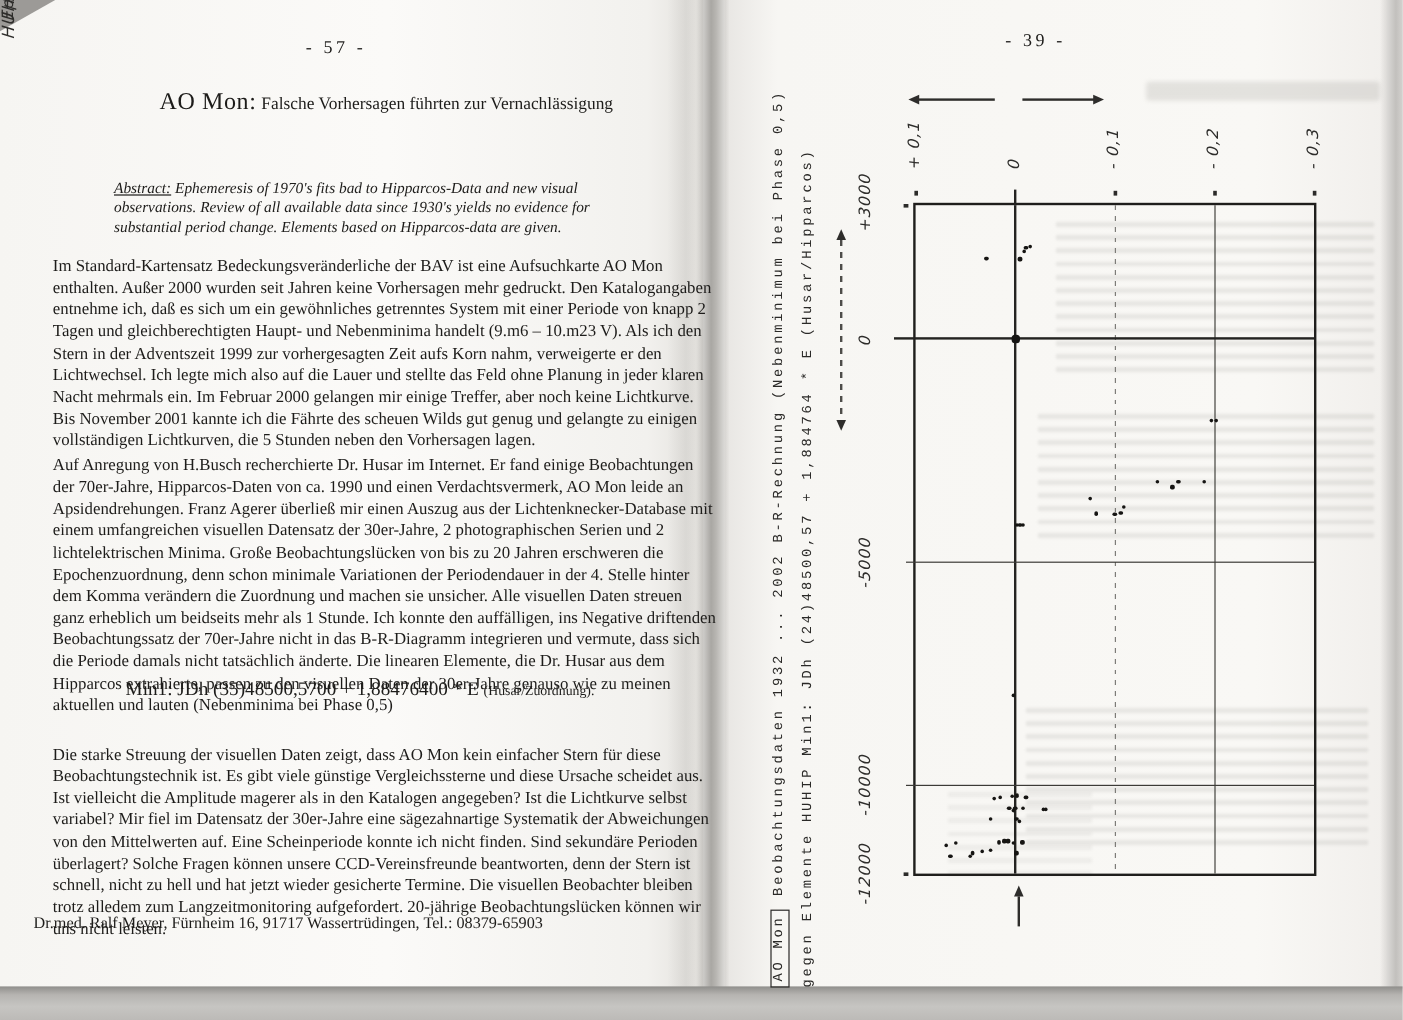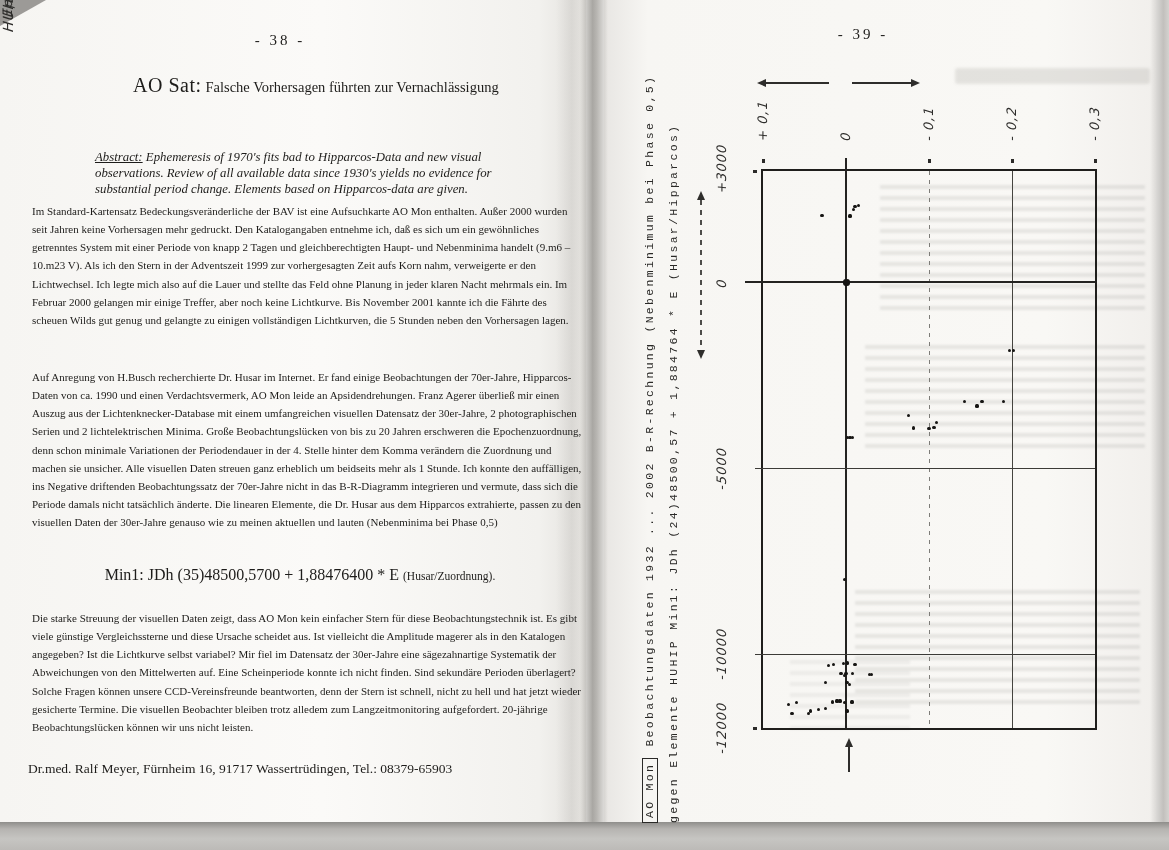--- a/index.html
+++ b/index.html
@@ -21,21 +21,21 @@
   .crease{position:absolute;left:556px;top:0;width:26px;height:824px;
     background:linear-gradient(90deg,rgba(0,0,0,0) 0%,rgba(120,118,114,.12) 60%,rgba(0,0,0,0) 100%);}
   
   .pagenum{position:absolute;font-size:15px;letter-spacing:3px;text-align:center;}
   .title-line{position:absolute;left:133px;top:74px;white-space:nowrap;}
   .title-star{font-size:20px;letter-spacing:.5px;}
   .title-sub{font-size:14.5px;}
   .abstract{position:absolute;left:95px;top:125px;width:402px;
     font-style:italic;font-size:12.8px;line-height:15.9px;margin-top:25px;}
   .abstract .abs-label{text-decoration:underline;}
-  .para{position:absolute;font-size:11px;line-height:18.15px;margin:4px;text-align:left;}
+  .para{position:absolute;font-size:14px;line-height:18.15px;margin:16px;text-align:left;}
   .p1{left:28px;top:198px;width:549px;}
   .p2{left:28px;top:364px;width:553px;}
   .p3{left:28px;top:605px;width:549px;}
   .formula-line{position:absolute;left:30px;top:566px;width:540px;text-align:center;}
   .formula-main{font-size:16px;}
   .formula-credit{font-size:11.5px;}
   .address{position:absolute;left:28px;top:761px;font-size:13.5px;}
   
   .rot{position:absolute;white-space:nowrap;transform:rotate(-90deg);transform-origin:0 0;}
   
@@ -81,24 +81,24 @@
   <div class="right-edge"></div>
   <div class="bottom-band"></div>
   <div class="corner-wedge"></div>
 
   <div class="smudge-bar" style="left:955px;top:68px;width:195px;height:16px;"></div>
   <div class="smudge" style="left:880px;top:185px;width:265px;height:130px;"></div>
   <div class="smudge" style="left:865px;top:345px;width:280px;height:105px;"></div>
   <div class="smudge" style="left:855px;top:590px;width:285px;height:120px;"></div>
   <div class="smudge" style="left:790px;top:660px;width:120px;height:70px;opacity:.1;"></div>
 
-  <div class="pagenum" style="left:228px;top:32px;width:104px;">-  38  -</div>
+  <div class="pagenum" style="left:228px;top:32px;width:104px;">-  57  -</div>
 
   <div class="title-line">
-    <span class="title-star">AO Sat:</span>
+    <span class="title-star">AO Mon:</span>
     <span class="title-sub">Falsche Vorhersagen führten zur Vernachlässigung</span>
   </div>
 
   <div class="abstract">
     <span class="abs-label">Abstract:</span><span> Ephemeresis of 1970's fits bad to Hipparcos-Data and new visual observations. Review of all available data since 1930's yields no evidence for substantial period change. Elements based on Hipparcos-data are given.</span>
   </div>
 
   <p class="para p1">Im Standard-Kartensatz Bedeckungsveränderliche der BAV ist eine Aufsuchkarte AO Mon enthalten. Außer 2000 wurden seit Jahren keine Vorhersagen mehr gedruckt. Den Katalogangaben entnehme ich, daß es sich um ein gewöhnliches getrenntes System mit einer Periode von knapp 2 Tagen und gleichberechtigten Haupt- und Nebenminima handelt (9.m6 – 10.m23 V). Als ich den Stern in der Adventszeit 1999 zur vorhergesagten Zeit aufs Korn nahm, verweigerte er den Lichtwechsel. Ich legte mich also auf die Lauer und stellte das Feld ohne Planung in jeder klaren Nacht mehrmals ein. Im Februar 2000 gelangen mir einige Treffer, aber noch keine Lichtkurve. Bis November 2001 kannte ich die Fährte des scheuen Wilds gut genug und gelangte zu einigen vollständigen Lichtkurven, die 5 Stunden neben den Vorhersagen lagen.</p>
   <p class="para p2">Auf Anregung von H.Busch recherchierte Dr. Husar im Internet. Er fand einige Beobachtungen der 70er-Jahre, Hipparcos-Daten von ca. 1990 und einen Verdachtsvermerk, AO Mon leide an Apsidendrehungen. Franz Agerer überließ mir einen Auszug aus der Lichtenknecker-Database mit einem umfangreichen visuellen Datensatz der 30er-Jahre, 2 photographischen Serien und 2 lichtelektrischen Minima. Große Beobachtungslücken von bis zu 20 Jahren erschweren die Epochenzuordnung, denn schon minimale Variationen der Periodendauer in der 4. Stelle hinter dem Komma verändern die Zuordnung und machen sie unsicher. Alle visuellen Daten streuen ganz erheblich um beidseits mehr als 1 Stunde. Ich konnte den auffälligen, ins Negative driftenden Beobachtungssatz der 70er-Jahre nicht in das B-R-Diagramm integrieren und vermute, dass sich die Periode damals nicht tatsächlich änderte. Die linearen Elemente, die Dr. Husar aus dem Hipparcos extrahierte, passen zu den visuellen Daten der 30er-Jahre genauso wie zu meinen aktuellen und lauten (Nebenminima bei Phase 0,5)</p>
 

